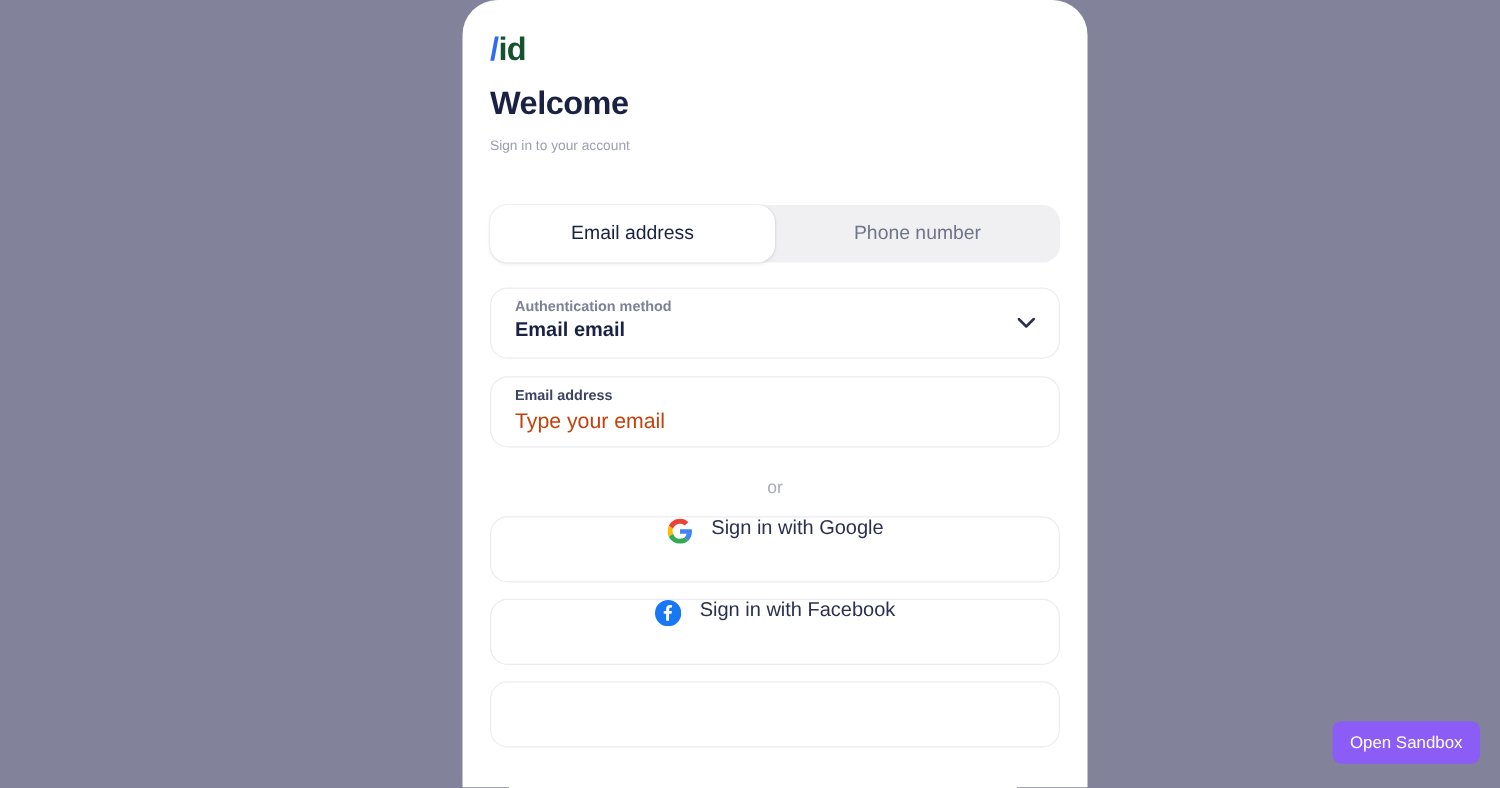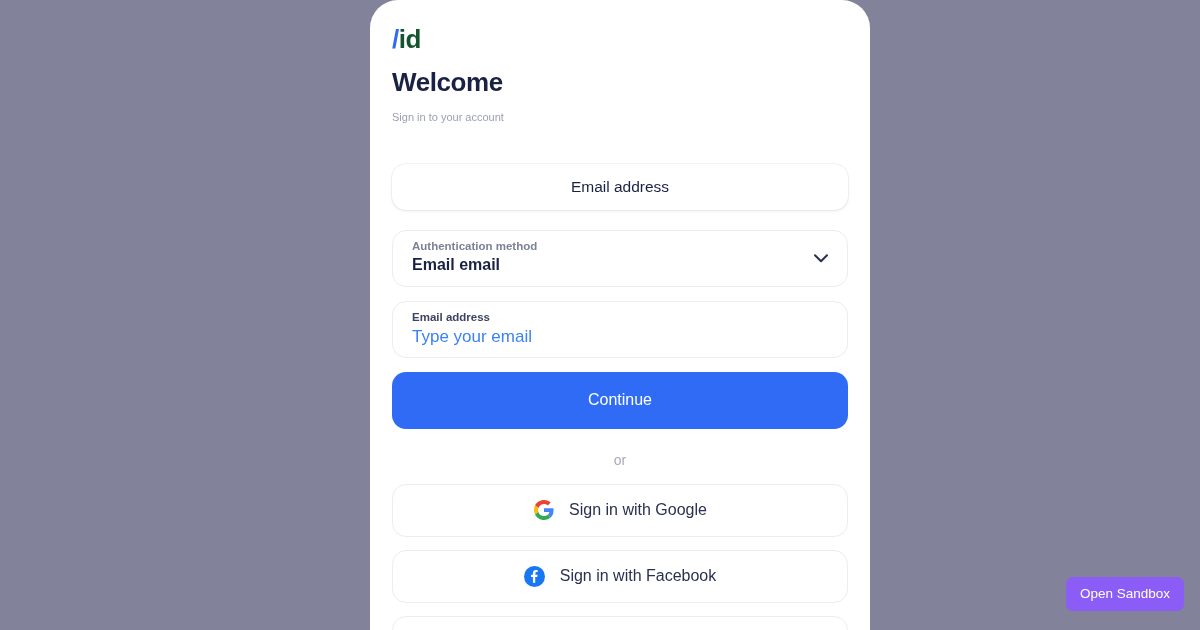--- a/index.html
+++ b/index.html
@@ -115,21 +115,21 @@
   }
   .field-label-dark {
     font-size: 11.5px;
     font-weight: bold;
     color: #3d4461;
     line-height: 1.2;
     margin-bottom: 1px;
   }
   .field-placeholder {
     font-size: 17px;
-    color: #3b82f6;
+    color: #c2410c;
     line-height: 1.25;
   }
   .chevron {
     position: absolute;
     right: 17px;
     top: 50%;
     transform: translateY(-50%);
     width: 18px;
     height: 18px;
     display: flex;
@@ -174,21 +174,20 @@
   }
 
   
   .social-btn {
     width: 100%;
     height: 53px;
     border: 1px solid #ececf1;
     border-radius: 14px;
     background: #ffffff;
     display: flex;
-    align-items: center;
     justify-content: center;
     gap: 14px;
     margin-bottom: 13px;
     cursor: pointer;
     font-family: "Liberation Sans", sans-serif;
   }
   .social-label {
     font-size: 16px;
     color: #2a3150;
   }
@@ -224,38 +223,38 @@
   <div class="logo">
     <span class="logo-slash">/</span>
       <span class="logo-word">id</span>
   </div>
 
   <div class="welcome-title">Welcome</div>
   <div class="welcome-sub">Sign in to your account</div>
 
   <div class="tabs">
     <div class="tab active">Email address</div>
+    <div class="tab">Phone number</div>
   </div>
 
   <div class="field">
     <div class="field-label-small">Authentication method</div>
     <div class="field-value">Email email</div>
     <span class="chevron">
       <svg width="14" height="9" viewBox="0 0 14 9" fill="none" aria-hidden="true">
         <path d="M1 1.2 L7 7.2 L13 1.2" stroke="#2a3150" stroke-width="2" stroke-linecap="round" stroke-linejoin="round"></path>
       </svg>
     </span>
   </div>
 
   <div class="field">
     <div class="field-label-dark">Email address</div>
     <div class="field-placeholder">Type your email</div>
   </div>
 
-  <button class="continue-btn">Continue</button>
 
   <div class="divider">
     <div class="divider-line left"></div>
     <div class="divider-text">or</div>
     <div class="divider-line right"></div>
   </div>
 
   <button class="social-btn">
     <span class="social-icon">
       <svg width="20" height="20" viewBox="0 0 48 48" aria-hidden="true">

